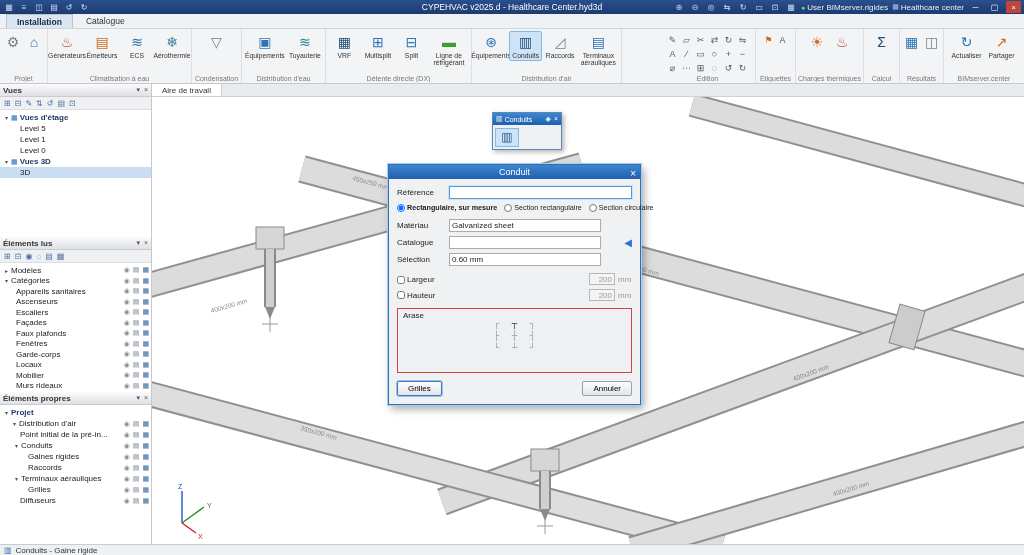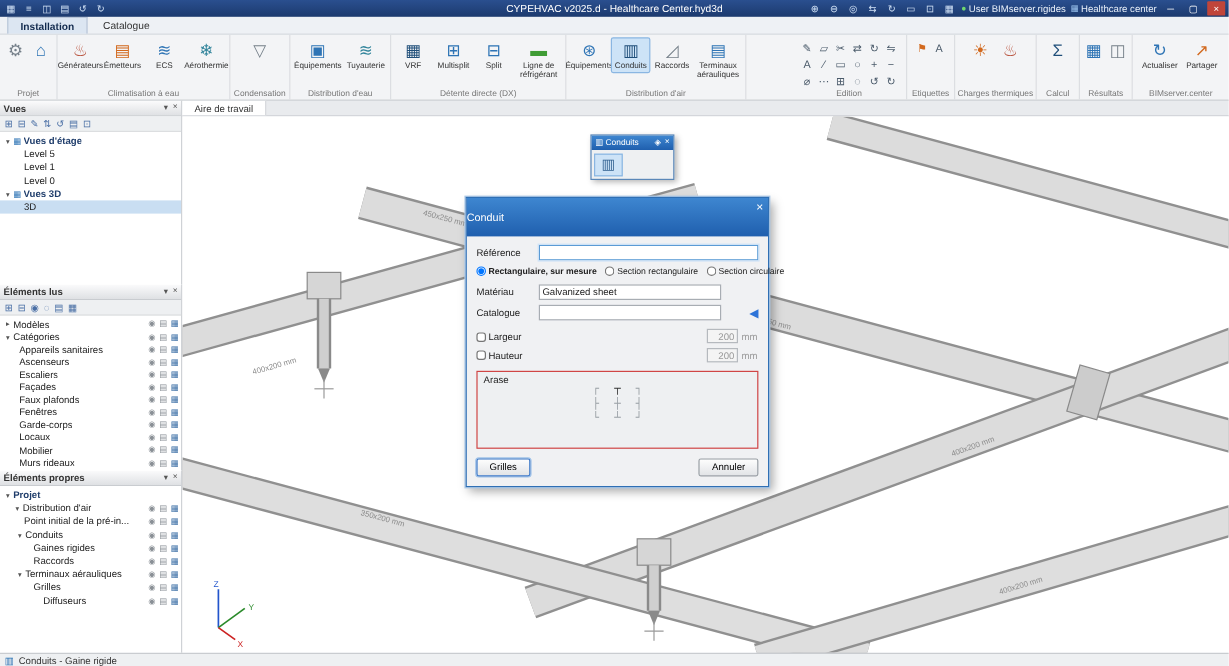--- a/index.html
+++ b/index.html
@@ -83,22 +83,22 @@
   #pal-title{height:12px;background:linear-gradient(#3e86d0,#1f5fae);color:#fff;font-size:7px;
     display:flex;align-items:center;padding:0 3px;gap:2px}
   #pal-title .pw{margin-left:auto;display:flex;gap:3px;font-size:7px}
   #pal-body{height:24px;display:flex;align-items:center;padding:2px}
   .pal-btn{width:24px;height:19px;background:#cde3f7;border:1px solid #8ab6e2;display:flex;
     align-items:center;justify-content:center;font-size:12px;color:#2e5f8f}
 
   
   #dialog{position:absolute;left:388px;top:164px;width:253px;background:#f0f1f3;
     border:1px solid #2f6fb4;box-shadow:0 0 0 1px #aecbe8,3px 4px 8px rgba(0,0,0,.35);z-index:20}
-  #dlg-title{height:32px;background:linear-gradient(#3e86d0,#1f5fae);color:#fff;display:flex;
-    align-items:center;justify-content:flex-start;font-size:9px;position:relative}
+  #dlg-title{height:14px;background:linear-gradient(#3e86d0,#1f5fae);color:#fff;display:flex;
+    align-items:center;justify-content:center;font-size:9px;position:relative}
   #dlg-close{position:absolute;right:4px;top:0;height:16px;display:flex;align-items:center;
     font-size:10px;color:#fff}
   #dlg-body{padding:7px 8px 8px}
   .drow{display:flex;align-items:center;margin-bottom:4px}
   .dlab{width:52px;font-size:8px;color:#222;flex:none}
   .dinput{height:13px;background:#fff;border:1px solid #a8adb3;font-size:8px;padding:0 2px;
     font-family:"Liberation Sans",sans-serif;color:#222}
   .grow{flex:1}
   .w152{width:152px}
   .focus{border:1px solid #5b9bd5;outline:1px solid #cfe3f7}
@@ -556,21 +556,21 @@
       </span>
     </div>
     <div class="trow" style="padding-left:28px">
       <span class="lbl">Grilles</span>
       <span class="rics">
         <span class="ric2">◉</span>
         <span class="ric2">▤</span>
         <span class="ric2 blue">▦</span>
       </span>
     </div>
-    <div class="trow" style="padding-left:36px">
+    <div class="trow" style="padding-left:20px">
       <span class="lbl">Diffuseurs</span>
       <span class="rics">
         <span class="ric2">◉</span>
         <span class="ric2">▤</span>
         <span class="ric2 blue">▦</span>
       </span>
     </div>
   </div>
 </div>
 
@@ -666,20 +666,24 @@
     </div>
     <div class="drow">
       <span class="dlab">Matériau</span>
       <input class="dinput w152" value="Galvanized sheet" style="">
     </div>
     <div class="drow">
       <span class="dlab">Catalogue</span>
       <input class="dinput w152" value="" style="">
       <span class="backarrow">◀</span>
     </div>
+    <div class="drow">
+      <span class="dlab">Sélection</span>
+      <input class="dinput w152" value="0.60 mm" style="">
+    </div>
     <div class="drow" style="margin-top:7px">
       <label style="display:flex;align-items:flex-end;font-size:8px">
         <input type="checkbox" style="">
         <span>Largeur</span>
       </label>
       <input class="num" disabled="" value="200" style="">
       <span class="mm">mm</span>
     </div>
     <div class="drow">
       <label style="display:flex;align-items:center;font-size:8px">

